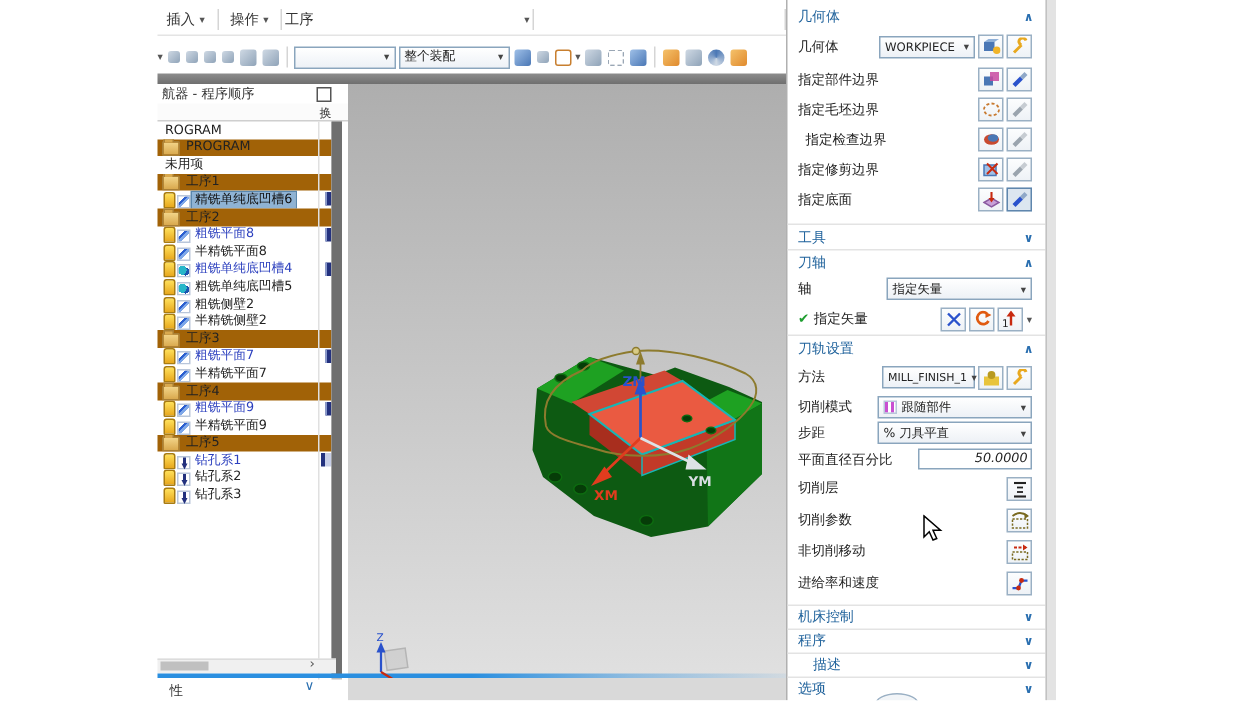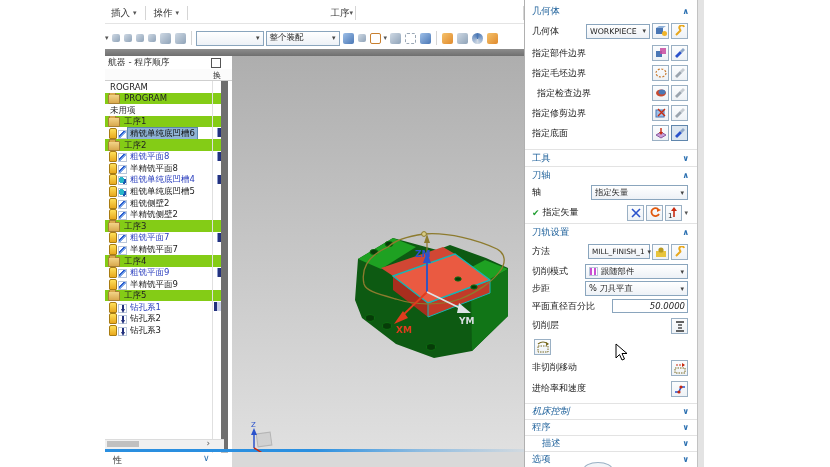--- a/index.html
+++ b/index.html
@@ -6,21 +6,21 @@
   #stage{position:relative;width:830px;height:467px;overflow:hidden;background:#fff;
          font-family:"DejaVu Sans",sans-serif;color:#222;}
   
   #ribbon{position:absolute;left:105px;top:0;width:421px;height:56px;background:#fff;}
   .rrow1{position:absolute;left:0;top:3px;width:100%;height:20px;display:flex;align-items:center;
          font-size:9.5px;color:#333;border-bottom:1px solid #e4e4e4;}
   .menu-item{display:flex;align-items:center;gap:3px;padding:0 6px;cursor:default;}
   .dd{font-size:7px;color:#555;}
   .vsep{width:1px;height:14px;background:#d5d5d5;margin:0 2px;}
   .group-proc{flex:1;display:flex;align-items:center;}
-  .group-proc .gp-label{flex:1;text-align:right;}
+  .group-proc .gp-label{flex:1;text-align:left;}
   .rrow2{position:absolute;left:0;top:26px;width:100%;height:24px;display:flex;align-items:center;gap:2px;}
   .ti{width:11px;height:11px;border-radius:2px;background:linear-gradient(135deg,#cfd9e4,#8fa3b8);margin:0 1px;}
   .ti.sm{width:8px;height:8px;}
   .ti.orange{background:linear-gradient(135deg,#f5c26b,#e08a2d);}
   .ti.blue{background:linear-gradient(135deg,#9fc0e8,#4a77b5);}
   .ti.frame{background:#fff;border:1px solid #c87f2f;box-sizing:border-box;}
   .ti.dashed{background:#fff;border:1px dashed #9aa7b5;box-sizing:border-box;}
   .ti.round{border-radius:50%;background:conic-gradient(#4a77b5,#cfd9e4,#4a77b5);}
   .combo,.combo-sm{height:15px;border:1px solid #8aa5bd;background:linear-gradient(#ffffff,#edf1f6);
          display:flex;align-items:center;font-size:8.5px;color:#222;padding:0 3px;box-sizing:border-box;}
@@ -30,21 +30,21 @@
   
   #nav{position:absolute;left:105px;top:56px;width:127px;height:397px;background:#fff;font-size:8.5px;}
   #nav-header{position:absolute;left:0;top:0;width:100%;height:13px;display:flex;align-items:center;
          color:#333;font-size:8.8px;padding-left:3px;box-sizing:border-box;}
   #nav-float{position:absolute;right:11px;top:2px;width:8px;height:8px;border:1px solid #555;background:#fff;}
   #nav-colhdr{position:absolute;left:0;top:13px;width:100%;height:12px;border-bottom:1px solid #cfcfcf;
          box-sizing:border-box;background:#fbfbfb;}
   #nav-colhdr .colname{position:absolute;right:11px;top:1px;font-size:8px;color:#333;}
   #tree-rows{position:absolute;left:0;top:25px;width:116px;}
   .tree-row{position:relative;height:11.6px;display:flex;align-items:flex-end;white-space:nowrap;overflow:hidden;}
-  .tree-row.band{background:#84cc16;}
+  .tree-row.band{background:#a16207;}
   .tr-label{padding:0 2px;line-height:11px;}
   .tree-row.blue .tr-label{color:#2b3fbe;}
   .tree-row.selected .tr-label{background:#8fb3d4;outline:1px solid #5a87ad;color:#111;}
   .ic{display:inline-block;flex:0 0 auto;}
   .ic-folder{width:10px;height:8px;background:linear-gradient(#f2d488,#d9a94e);border:1px solid #a87f35;
          border-radius:1px;margin:0 2px 0 3px;position:relative;}
   .ic-folder:before{content:"";position:absolute;left:0;top:-3px;width:5px;height:2px;background:#d9a94e;
          border:1px solid #a87f35;border-bottom:none;}
   .ic-status{width:6px;height:9px;margin:0 1px 0 4px;background:linear-gradient(#ffe05a,#e8a81e);
          border:1px solid #a87c12;border-radius:2px 2px 1px 1px;}
@@ -551,20 +551,21 @@
           <span class="ibtn">
             <svg viewBox="0 0 12 12">
               <line x1="2" y1="2" x2="10" y2="2" style="stroke:#222;stroke-width:1.4"></line>
               <line x1="4" y1="5" x2="8" y2="5" style="stroke:#222;stroke-width:1.2"></line>
               <line x1="4" y1="8" x2="8" y2="8" style="stroke:#222;stroke-width:1.2"></line>
               <line x1="2" y1="11" x2="10" y2="11" style="stroke:#222;stroke-width:1.4"></line>
             </svg>
           </span>
         </div>
         <div class="prow" style="height: 19px;">
+          <span class="plabel">切削参数</span>
           <span class="ibtn">
             <svg viewBox="0 0 12 12">
               <rect x="1" y="5" width="10" height="6" style="fill:none;stroke:#7a6a20;stroke-width:1;stroke-dasharray:1.5 1"></rect>
               <path d="M1,3 q5,-4 10,0" style="stroke:#7a6a20;stroke-width:1.2;fill:none"></path>
               <polygon points="9,1 12,3 9,5" style="fill:#7a6a20"></polygon>
             </svg>
           </span>
         </div>
         <div class="prow" style="height: 19px;">
           <span class="plabel">非切削移动</span>
@@ -582,21 +583,21 @@
             <svg viewBox="0 0 12 12">
               <path d="M1,9 L5,9 L7,4 L11,4" style="stroke:#2a52cc;stroke-width:1.5;fill:none"></path>
               <circle cx="5" cy="9" r="1.6" style="fill:#c82a10"></circle>
               <circle cx="7" cy="4" r="1.6" style="fill:#c82a10"></circle>
             </svg>
           </span>
         </div>
       </div>
 
     <div id="collapsed-sections" style="margin-top:4px;">
-        <div class="sect" style="padding: 1px 8px 1px 7px; font-style: italic;">
+        <div class="sect" style="padding: 1px 8px 1px 7px;">
           <span>机床控制</span>
           <span class="chev">∨</span>
         </div>
         <div class="sect" style="padding: 1px 8px 1px 7px;">
           <span>程序</span>
           <span class="chev">∨</span>
         </div>
         <div class="sect" style="padding: 1px 8px 1px 17px;">
           <span>描述</span>
           <span class="chev">∨</span>

